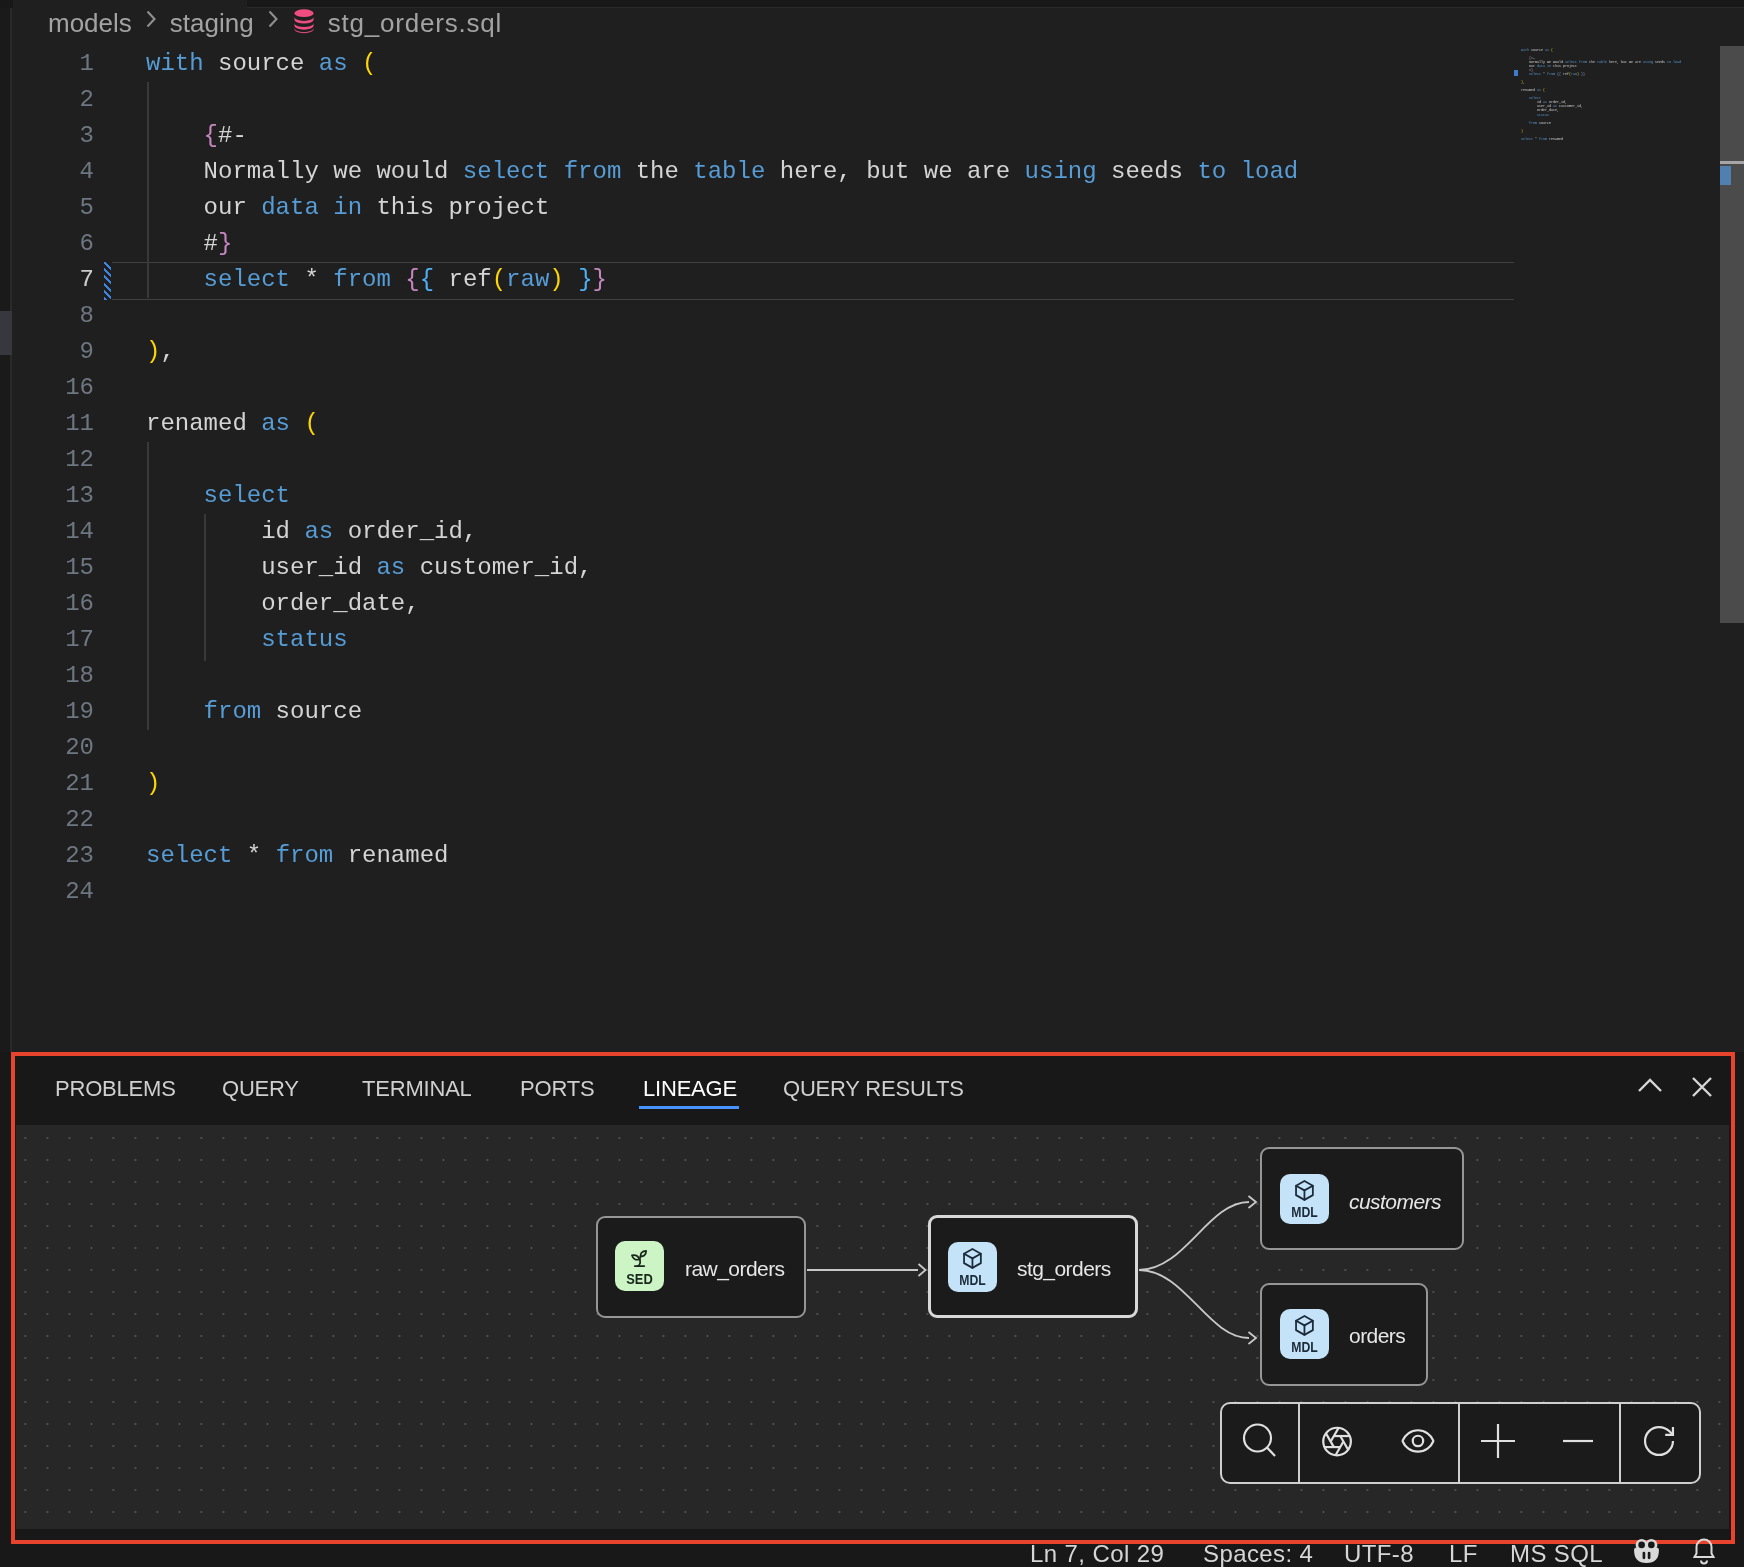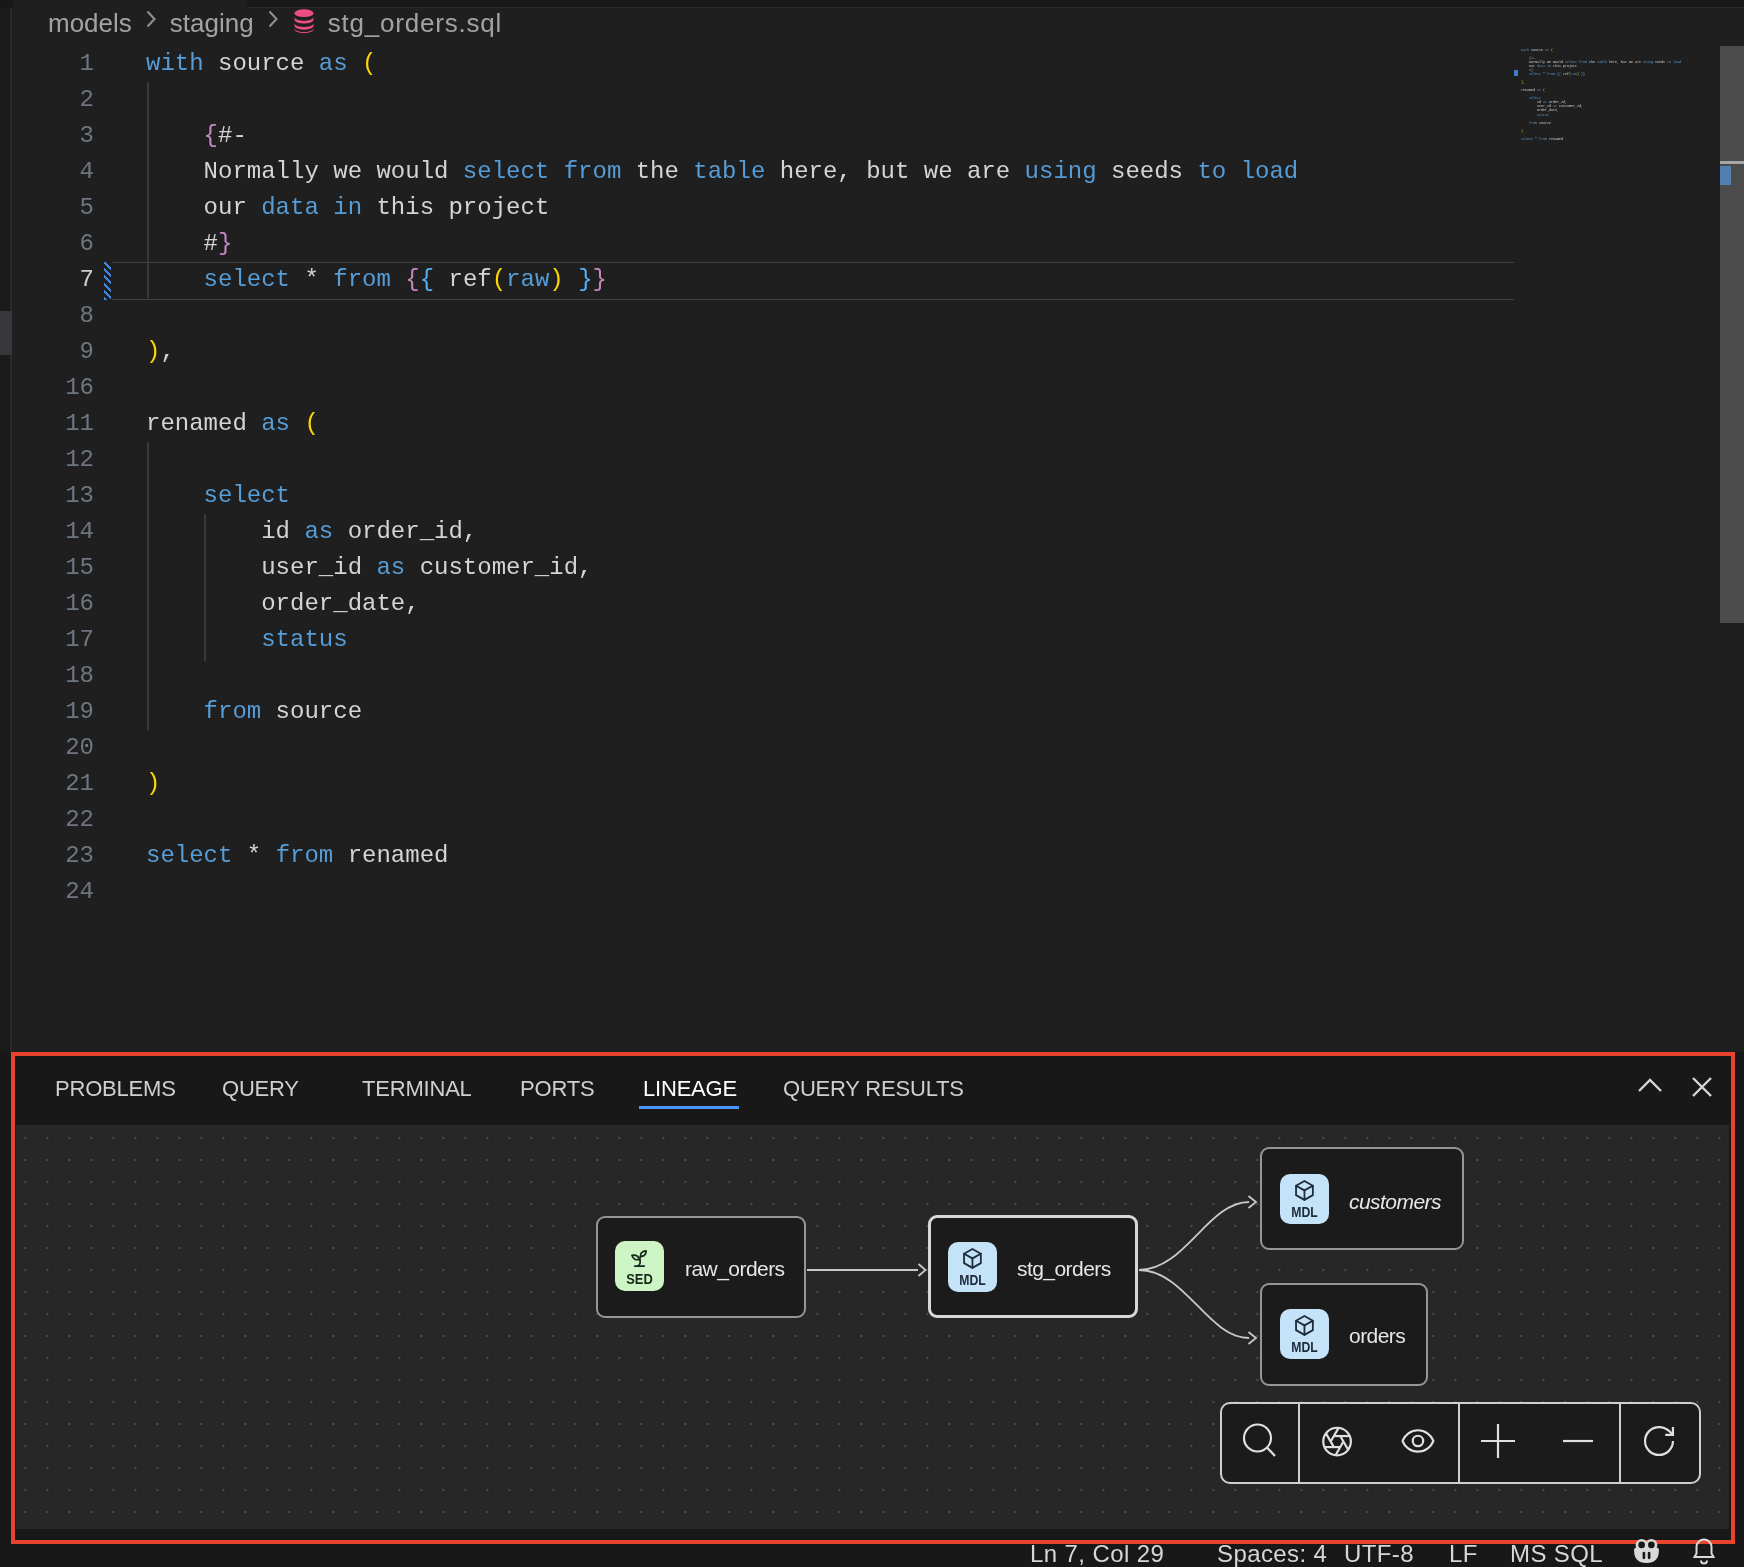--- a/index.html
+++ b/index.html
@@ -249,21 +249,21 @@
     <path d="M278 22 V56 M261 39 H295"></path>
     <path d="M343 39 H373"></path>
     <g transform="translate(420.4,20.4) scale(1.55)" stroke-width="1.42">
       <path d="M21 12a9 9 0 1 1-9-9c2.52 0 4.93 1 6.74 2.74L21 8"></path>
       <path d="M21 3v5h-5"></path>
     </g>
   </svg>
 
   <div id="status" class="abs"></div>
   <div class="sitem" style="left:1030px;">Ln 7, Col 29</div>
-  <div class="sitem" style="left:1203px;margin-left:14px;">Spaces: 4</div>
+  <div class="sitem" style="left:1203px;">Spaces: 4</div>
   <div class="sitem" style="left:1344px;">UTF-8</div>
   <div class="sitem" style="left:1449px;">LF</div>
   <div class="sitem" style="left:1510px;">MS SQL</div>
   <svg class="sitem" style="left:1632px; top:1536px;" width="29" height="29" viewBox="0 0 28 28">
     <path d="M2 14 Q2 26 14 26 Q26 26 26 14 L26 13.5 Q26 11 23.5 11 L4.5 11 Q2 11 2 13.5 Z" fill="#d9d9d9"></path>
     <circle cx="9.3" cy="8.6" r="4.5" fill="#181818" stroke="#d9d9d9" stroke-width="2.6"></circle>
     <circle cx="18.7" cy="8.6" r="4.5" fill="#181818" stroke="#d9d9d9" stroke-width="2.6"></circle>
     <rect x="10.2" y="15.2" width="2.6" height="7.2" rx="1.3" fill="#181818"></rect>
     <rect x="15.2" y="15.2" width="2.6" height="7.2" rx="1.3" fill="#181818"></rect>
   </svg>

